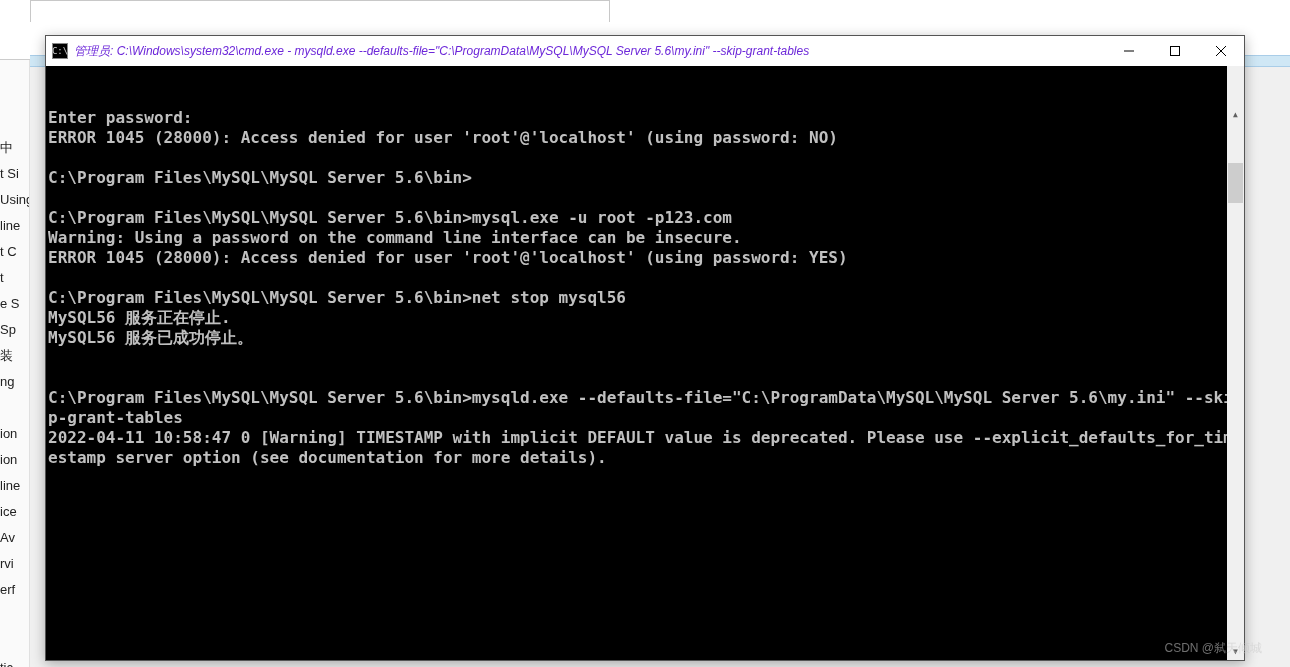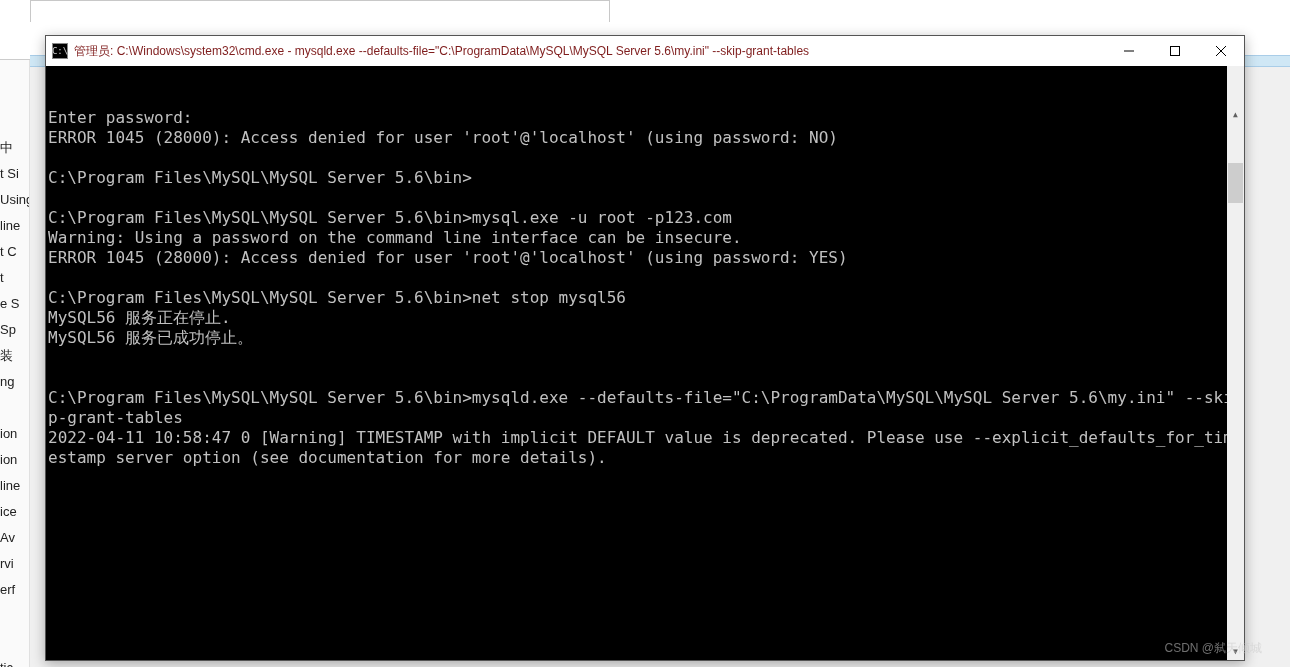--- a/index.html
+++ b/index.html
@@ -63,23 +63,24 @@
       align-items: center;
       justify-content: center;
       margin-right: 6px;
       font-size: 9px;
       color: #ccc;
       font-family: monospace;
     }
     .titlebar-text {
       flex: 1;
       font-size: 12px;
-      color: #7f1d1d;
+      color: #6d28d9;
       white-space: nowrap;
       overflow: hidden;
+      font-style: italic;
     }
     .win-btns {
       display: flex;
       height: 30px;
     }
     .win-btn {
       width: 46px;
       height: 30px;
       display: flex;
       align-items: center;
@@ -94,21 +95,21 @@
       background: #000;
       color: #c0c0c0;
       font-family: "NSimSun", "SimSun", "Consolas", monospace;
       font-size: 16px;
       line-height: 20px;
       padding: 2px 2px;
       white-space: pre-wrap;
       word-break: break-all;
       overflow: hidden;
     }
-    .terminal-line { min-height: 20px; }
+    .terminal-line { min-height: 20px; font-weight: bold; }
     .scrollbar-v {
       position: absolute;
       right: 0;
       top: 0;
       width: 17px;
       height: 100%;
       background: #f0f0f0;
     }
     .scrollbar-v .arrow {
       width: 17px;

